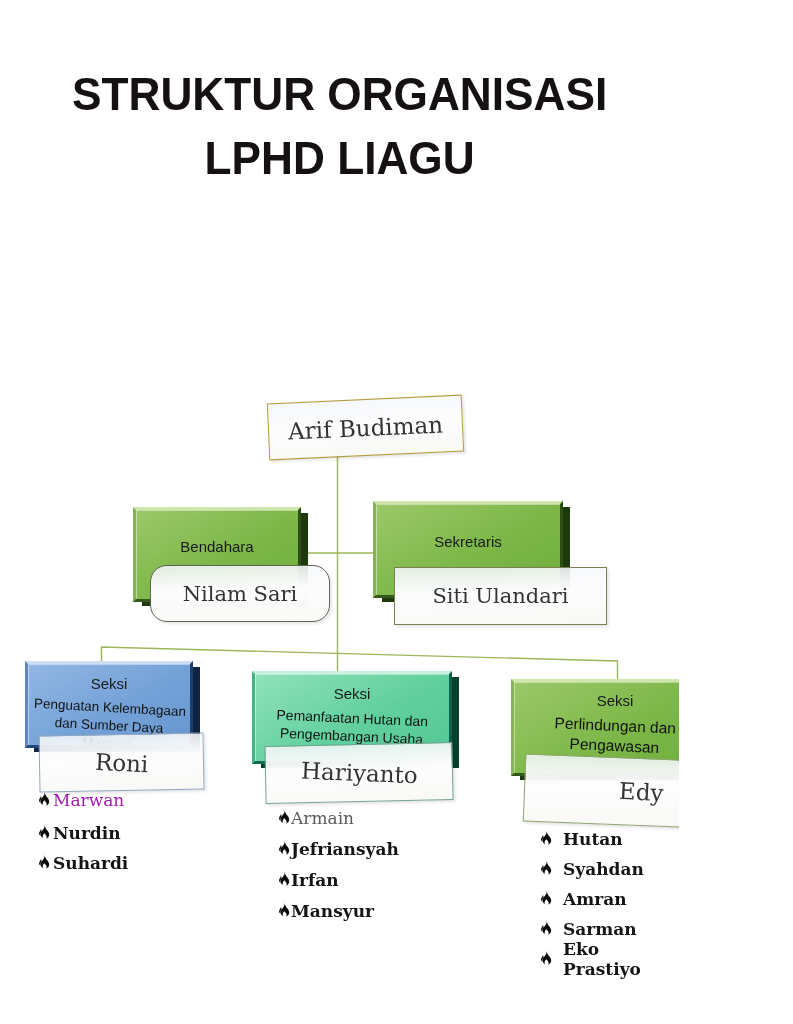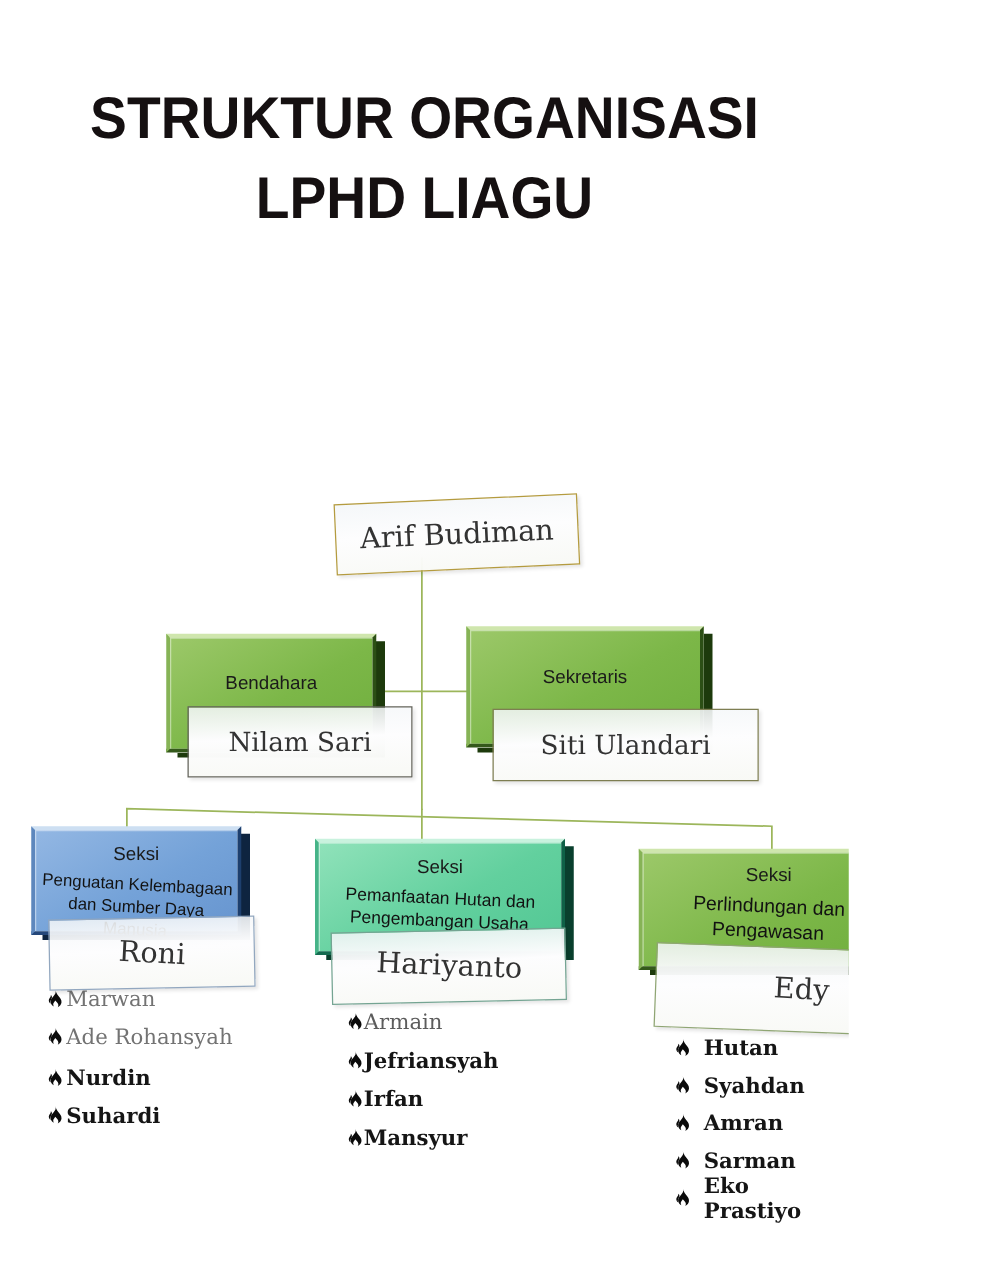--- a/index.html
+++ b/index.html
@@ -46,21 +46,21 @@
   #box-seksi3 .division{transform:rotate(2.6deg);font-size:15.5px;}
   .seksi .role{margin-bottom:7px;}
 
   
   .plate{position:absolute;box-sizing:border-box;z-index:3;display:flex;align-items:center;
          justify-content:center;font-family:"DejaVu Serif",serif;color:#333;
          background:linear-gradient(178deg,rgba(243,246,248,.86),#fdfdfe 45%,rgba(248,249,245,.97));
          border:1.5px solid #8f8f7a;box-shadow:2px 2px 3px rgba(0,0,0,.10);}
   #plate-ketua{left:268px;top:399px;width:195px;height:57px;transform:rotate(-2.6deg);
                border-color:#b49b3f;font-size:23px;}
-  #plate-bendahara{left:150px;top:565px;width:180px;height:57px;border-color:#63635a;font-size:21px;}
+  #plate-bendahara{left:150px;top:565px;width:180px;height:57px;border-color:#63635a;font-size:21px;border-radius:17px;}
   #plate-sekretaris{left:394px;top:567px;width:213px;height:58px;border-color:#7e7e52;font-size:21px;}
   #plate-seksi1{left:39px;top:734px;width:165px;height:57px;transform:rotate(-1.1deg);
                 border-color:#92a7bf;font-size:23px;}
   #plate-seksi1 .pname{transform:rotate(4deg);}
   #plate-seksi2{left:265px;top:744px;width:188px;height:58px;transform:rotate(-1.2deg);
                 border-color:#74a492;font-size:23px;}
   #plate-seksi2 .pname{transform:rotate(3.6deg);}
   #plate-seksi3{left:524px;top:758px;width:234px;height:68px;transform:rotate(2.2deg);
                 border-color:#8fa573;font-size:23px;}
   #plate-seksi3 .pname{transform:rotate(.8deg);}
@@ -68,21 +68,21 @@
   
   .mlist{position:absolute;z-index:2;font-family:"DejaVu Serif",serif;font-size:17px;}
   .mrow{display:flex;align-items:center;height:30px;}
   .flame{width:15px;height:18px;flex:none;fill:#0b0b0b;}
   #list-seksi1{left:36px;top:785px;}
   #list-seksi1 .mrow{gap:2px;}
   #list-seksi2{left:276px;top:802px;}
   #list-seksi2 .mrow{gap:0;height:31px;}
   #list-seksi3{left:538px;top:824px;}
   #list-seksi3 .mrow{gap:10px;}
-  .m-reg{font-weight:400;color:#737373;}
+  .m-reg{font-weight:400;color:#a21caf;}
   .m-gray{font-weight:400;color:#5c5c5c;}
   .m-bold{font-weight:700;color:#151515;}
   .gap-top{margin-top:3px;}
 </style>
 </head>
 <body>
 
 <div class="canvas">
 
   <div class="title">
@@ -126,27 +126,20 @@
     <span class="pname">Roni</span>
   </div>
   <div class="mlist" id="list-seksi1">
     <div class="mrow">
       <svg class="flame" viewBox="0 0 20 22">
           <path d="M11 0c1.2 3.1-.3 5-2 6.9C7.2 8.9 5.6 10.9 6 13.4c.3 2 1.6 3.6 3.4 4.4-.6-1-.8-2.2-.4-3.3.4-1.2 1.3-2.1 2-3.1 1.1 1.6 2.9 2.5 3.2 4.6.1.9-.1 1.8-.6 2.6 2.2-.8 3.8-2.8 4-5.2.2-3-1.7-4.9-3.4-6.9C12.8 4.6 11.6 2.5 11 0z"></path>
           <path d="M6.2 5.6c.2 1.2-.4 2.1-1 3-.7 1-1.3 2.1-1.1 3.4.2 1.2.9 2.2 1.9 2.8-.5-1.1-.5-2.3 0-3.4.4-.9 1-1.7 1.3-2.7.3-1.2-.1-2.3-1.1-3.1z"></path>
         </svg>
       <span class="m-reg">Marwan</span>
     </div>
-    <div class="mrow">
-      <svg class="flame" viewBox="0 0 20 22">
-          <path d="M11 0c1.2 3.1-.3 5-2 6.9C7.2 8.9 5.6 10.9 6 13.4c.3 2 1.6 3.6 3.4 4.4-.6-1-.8-2.2-.4-3.3.4-1.2 1.3-2.1 2-3.1 1.1 1.6 2.9 2.5 3.2 4.6.1.9-.1 1.8-.6 2.6 2.2-.8 3.8-2.8 4-5.2.2-3-1.7-4.9-3.4-6.9C12.8 4.6 11.6 2.5 11 0z"></path>
-          <path d="M6.2 5.6c.2 1.2-.4 2.1-1 3-.7 1-1.3 2.1-1.1 3.4.2 1.2.9 2.2 1.9 2.8-.5-1.1-.5-2.3 0-3.4.4-.9 1-1.7 1.3-2.7.3-1.2-.1-2.3-1.1-3.1z"></path>
-        </svg>
-      <span class="m-reg">Ade Rohansyah</span>
-    </div>
     <div class="mrow gap-top">
       <svg class="flame" viewBox="0 0 20 22">
           <path d="M11 0c1.2 3.1-.3 5-2 6.9C7.2 8.9 5.6 10.9 6 13.4c.3 2 1.6 3.6 3.4 4.4-.6-1-.8-2.2-.4-3.3.4-1.2 1.3-2.1 2-3.1 1.1 1.6 2.9 2.5 3.2 4.6.1.9-.1 1.8-.6 2.6 2.2-.8 3.8-2.8 4-5.2.2-3-1.7-4.9-3.4-6.9C12.8 4.6 11.6 2.5 11 0z"></path>
           <path d="M6.2 5.6c.2 1.2-.4 2.1-1 3-.7 1-1.3 2.1-1.1 3.4.2 1.2.9 2.2 1.9 2.8-.5-1.1-.5-2.3 0-3.4.4-.9 1-1.7 1.3-2.7.3-1.2-.1-2.3-1.1-3.1z"></path>
         </svg>
       <span class="m-bold">Nurdin</span>
     </div>
     <div class="mrow">
       <svg class="flame" viewBox="0 0 20 22">
           <path d="M11 0c1.2 3.1-.3 5-2 6.9C7.2 8.9 5.6 10.9 6 13.4c.3 2 1.6 3.6 3.4 4.4-.6-1-.8-2.2-.4-3.3.4-1.2 1.3-2.1 2-3.1 1.1 1.6 2.9 2.5 3.2 4.6.1.9-.1 1.8-.6 2.6 2.2-.8 3.8-2.8 4-5.2.2-3-1.7-4.9-3.4-6.9C12.8 4.6 11.6 2.5 11 0z"></path>

